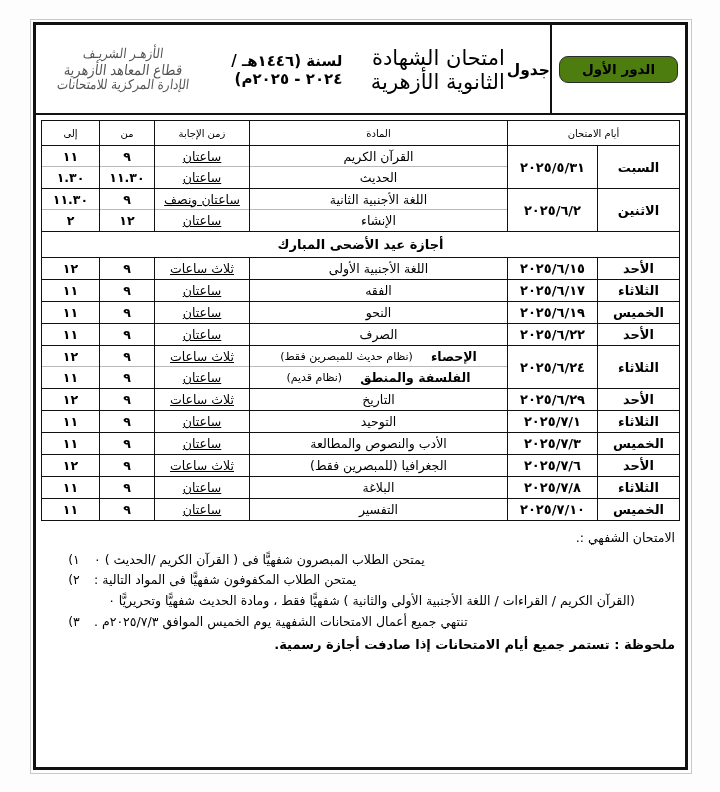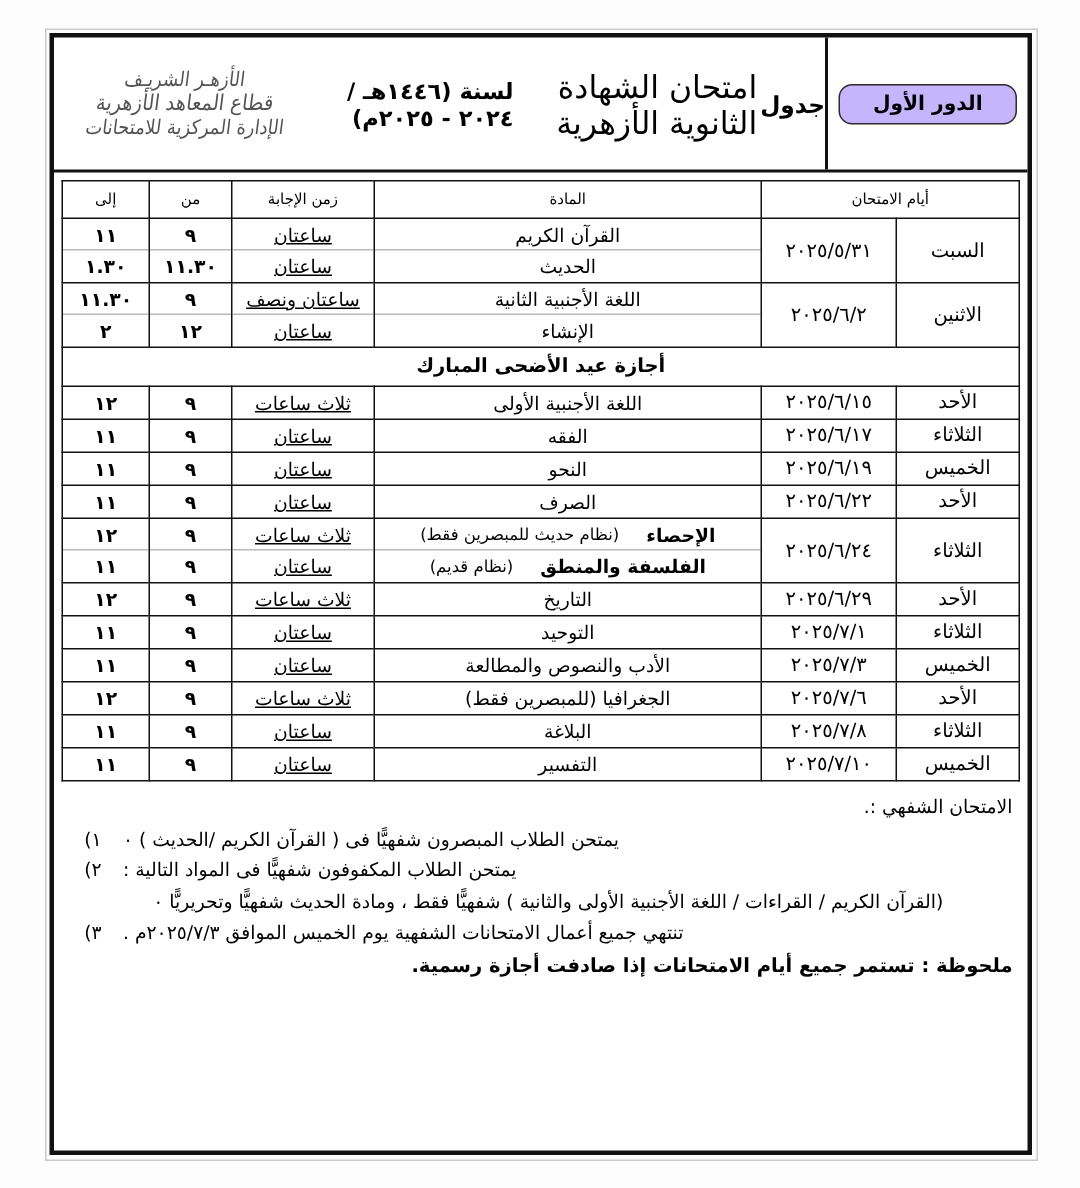--- a/index.html
+++ b/index.html
@@ -61,21 +61,21 @@
     padding: 5px 7px;
     box-sizing: border-box;
   }
   .badge {
     border: 1.6px solid #2b2b2b;
     border-radius: 9px;
     text-align: center;
     font-size: 13.5px;
     font-weight: bold;
     padding: 4px 2px 5px;
-    background: #c4b5fd;
+    background: #4d7c0f;
     letter-spacing: 0;
   }
   .hdr-title {
     flex: 1 1 auto;
     display: flex;
     flex-direction: row;
     align-items: center;
     justify-content: center;
     gap: 2px;
     padding-top: 2px;
@@ -139,21 +139,21 @@
     font-weight: normal;
     height: 24px;
   }
   .col-day   { width: 82px; }
   .col-date  { width: 90px; }
   .col-subj  { width: auto; }
   .col-dur   { width: 95px; }
   .col-from  { width: 55px; }
   .col-to    { width: 58px; }
 
-  td.day, td.date { font-weight: normal; font-size: 13px; }
+  td.day, td.date { font-weight: bold; font-size: 13px; }
   td.subj { font-size: 12.5px; }
   td.dur  { font-size: 12.5px; text-decoration: underline; }
   td.num  { font-weight: bold; font-size: 12.5px; }
 
   
   td.split { padding: 0; }
   .half {
     height: 21px;
     line-height: 21px;
     box-sizing: border-box;
@@ -174,20 +174,21 @@
     padding: 0 8px;
   }
   .subj-dual .nm { font-weight: bold; }
   .subj-dual .note { font-size: 11px; }
 
   
   .notes {
     padding: 7px 10px 0 10px;
     font-size: 12.5px;
     line-height: 1.65;
+    margin-left: 12px;
   }
   .notes .lead { margin-bottom: 1px; }
   .note-row {
     display: flex;
     flex-direction: row;
     gap: 10px;
     justify-content: flex-end;
     padding-left: 6px;
   }
   .note-row .idx { flex: 0 0 auto; width: 20px; text-align: center; }

